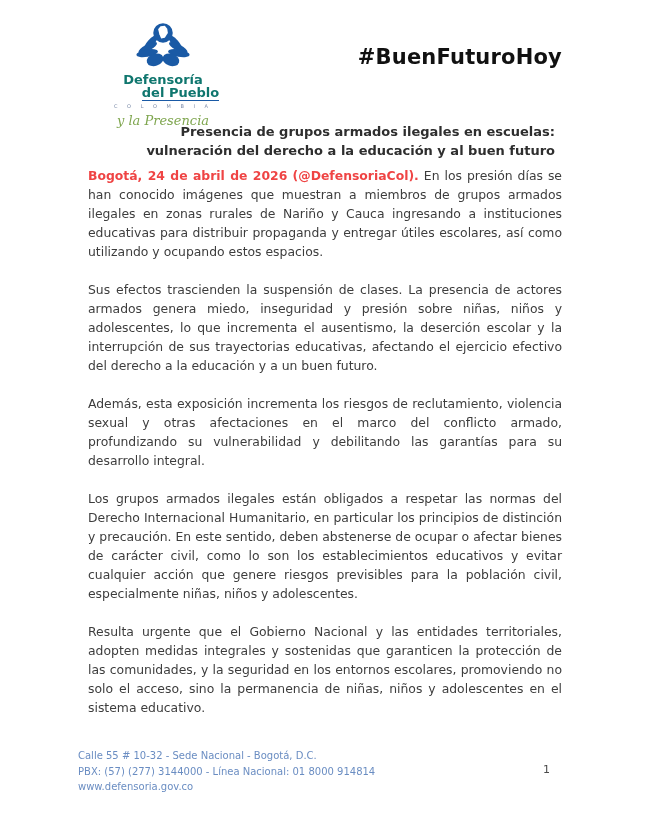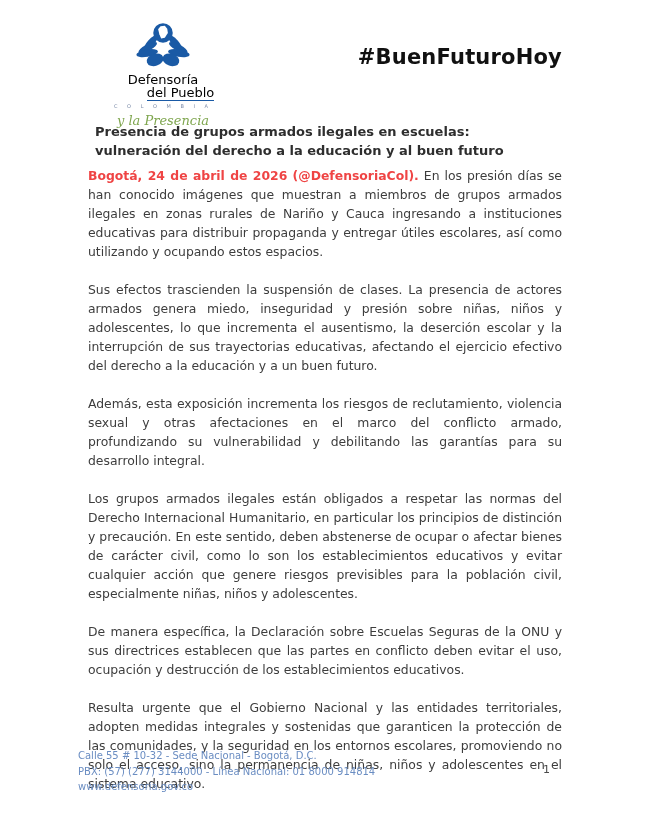--- a/index.html
+++ b/index.html
@@ -25,22 +25,22 @@
   }
   .logo-block {
     position: absolute;
     left: 98px;
     top: 0;
     width: 130px;
     text-align: center;
   }
   .logo-emblem { display: block; margin: 0 auto 1px auto; }
   .logo-name {
-    color: #000000;
-    font-weight: normal;
+    color: #0f766e;
+    font-weight: bold;
     font-size: 13px;
     line-height: 13px;
     letter-spacing: 0px;
   }
   .logo-name .underlined {
     display: inline-block;
     border-bottom: 1.5px solid #1a5aa5;
     padding-bottom: 1px;
     margin-left: 35px;
   }
@@ -69,21 +69,21 @@
   }
   .hashtag .ht-regular { font-weight: 600; margin-top: 36px; }
   .hashtag .ht-bold { font-weight: 800; }
 
   
   .doc-title {
     position: absolute;
     top: 122px;
     left: 95px;
     right: 95px;
-    text-align: left;
+    text-align: right;
     font-weight: bold;
     font-size: 13px;
     line-height: 19px;
     color: #2e2e2e;
   }
 
   
   .body-text {
     position: absolute;
     top: 166px;
@@ -162,21 +162,20 @@
     </div>
   </div>
 
   <div class="doc-title">Presencia de grupos armados ilegales en escuelas: vulneración del derecho a la educación y al buen futuro</div>
 
   <div class="body-text">
     <p><span class="lead-bold">Bogotá, 24 de abril de 2026 (@DefensoriaCol).</span><span> En los presión días se han conocido imágenes que muestran a miembros de grupos armados ilegales en zonas rurales de Nariño y Cauca ingresando a instituciones educativas para distribuir propaganda y entregar útiles escolares, así como utilizando y ocupando estos espacios.</span></p>
     <p>Sus efectos trascienden la suspensión de clases. La presencia de actores armados genera miedo, inseguridad y presión sobre niñas, niños y adolescentes, lo que incrementa el ausentismo, la deserción escolar y la interrupción de sus trayectorias educativas, afectando el ejercicio efectivo del derecho a la educación y a un buen futuro.</p>
     <p>Además, esta exposición incrementa los riesgos de reclutamiento, violencia sexual y otras afectaciones en el marco del conflicto armado, profundizando su vulnerabilidad y debilitando las garantías para su desarrollo integral.</p>
     <p>Los grupos armados ilegales están obligados a respetar las normas del Derecho Internacional Humanitario, en particular los principios de distinción y precaución. En este sentido, deben abstenerse de ocupar o afectar bienes de carácter civil, como lo son los establecimientos educativos y evitar cualquier acción que genere riesgos previsibles para la población civil, especialmente niñas, niños y adolescentes.</p>
-    <p>De manera específica, la Declaración sobre Escuelas Seguras de la ONU y sus directrices establecen que las partes en conflicto deben evitar el uso, ocupación y destrucción de los establecimientos educativos.</p>
     <p>Resulta urgente que el Gobierno Nacional y las entidades territoriales, adopten medidas integrales y sostenidas que garanticen la protección de las comunidades, y la seguridad en los entornos escolares, promoviendo no solo el acceso, sino la permanencia de niñas, niños y adolescentes en el sistema educativo.</p>
   </div>
 
   <div class="footer">
     <div class="footer-contact">
       <div>Calle 55 # 10-32 - Sede Nacional - Bogotá, D.C.</div>
       <div>PBX: (57) (277) 3144000 - Línea Nacional: 01 8000 914814</div>
       <div>www.defensoria.gov.co</div>
     </div>
     <div class="page-number">1</div>

